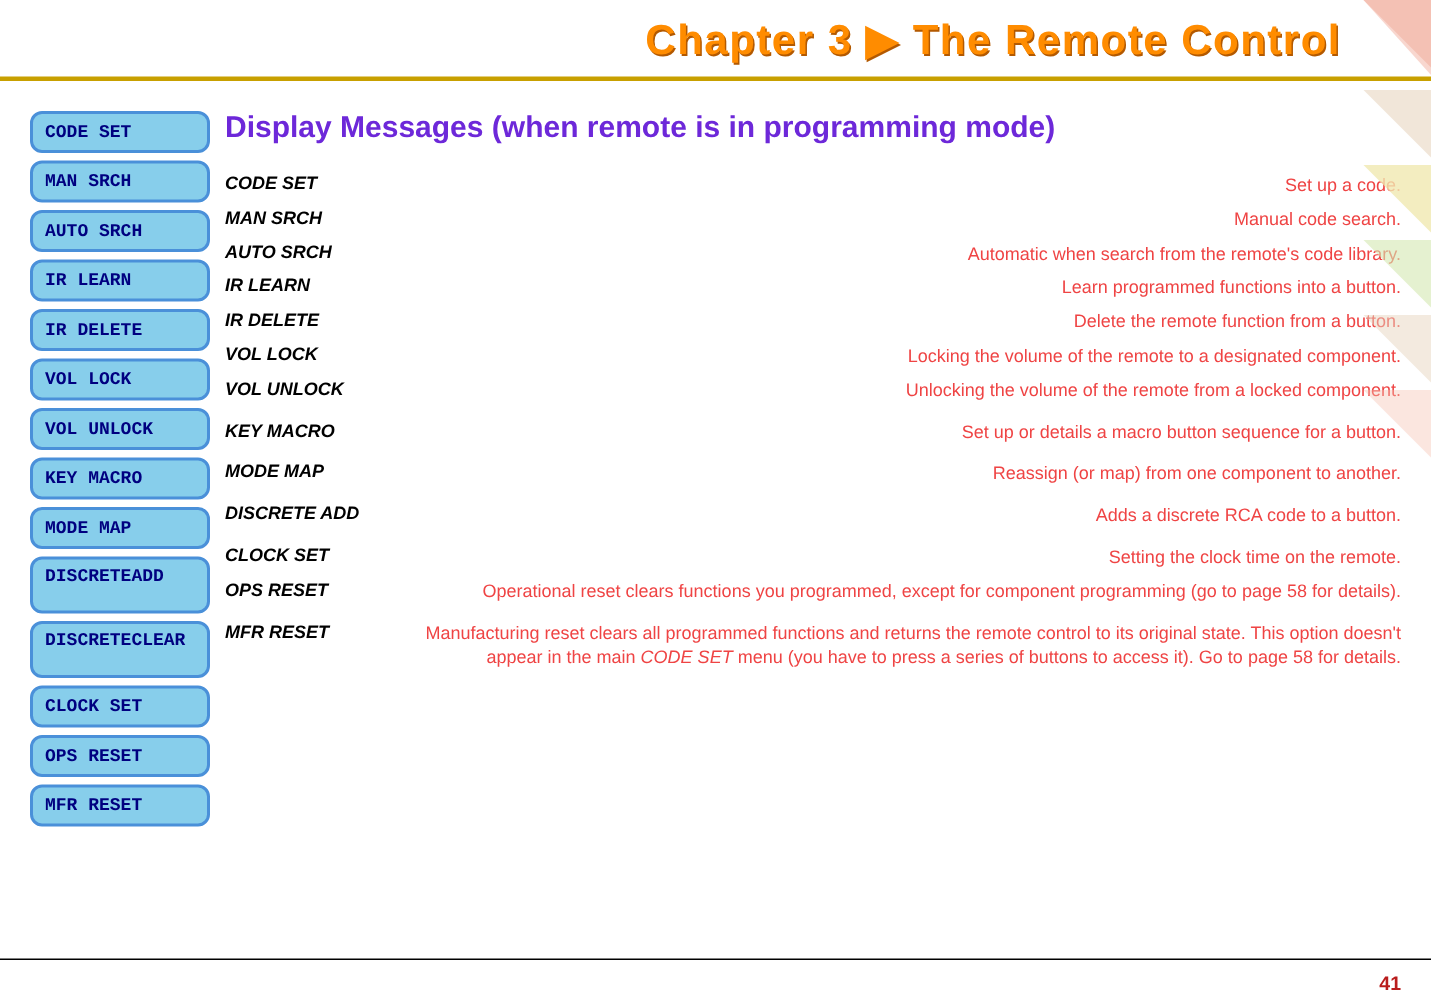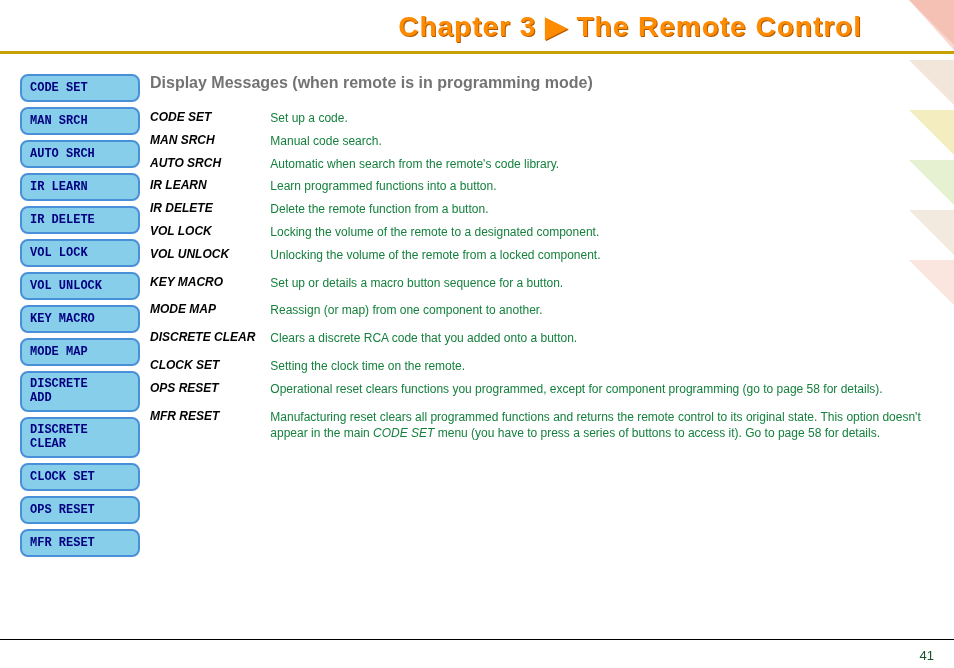--- a/index.html
+++ b/index.html
@@ -9,21 +9,21 @@
       background: #fff;
       font-family: Arial, Helvetica, sans-serif;
       font-size: 13px;
       overflow: hidden;
       position: relative;
     }
 
     
     .header {
       position: relative;
-      padding: 10px 82px 0 20px;
+      padding: 10px 50px 0 20px;
       border-bottom: 3px solid #c8a000;
     }
     .header-title {
       font-size: 28px;
       font-weight: bold;
       font-family: Arial, Helvetica, sans-serif;
       color: #ff8c00;
       text-shadow: 1px 1px 0 #b35900;
       letter-spacing: 1px;
       padding-bottom: 8px;
@@ -55,36 +55,35 @@
       font-weight: bold;
       color: #000080;
       text-align: left;
       cursor: pointer;
       min-height: 28px;
       display: flex;
       align-items: center;
     }
     .sidebar-btn.two-line {
       min-height: 38px;
-      flex-direction: column;
       align-items: flex-start;
-      justify-content: center;
+      justify-content: flex-start;
       line-height: 1.2;
     }
 
     
     .content {
       flex: 1;
       padding-left: 10px;
     }
     .content-title {
-      font-size: 16px;
+      font-size: 20px;
       font-weight: bold;
       margin-bottom: 15px;
-      color: #737373;
+      color: #6d28d9;
     }
     .definitions {
       display: table;
       width: 100%;
       border-spacing: 0;
     }
     .def-row {
       display: table-row;
     }
     .def-term {
@@ -96,36 +95,37 @@
       white-space: nowrap;
       vertical-align: top;
       width: 110px;
       color: #000;
     }
     .def-desc {
       display: table-cell;
       font-size: 12px;
       padding: 3px 0;
       vertical-align: top;
-      color: #15803d;
+      color: #ef4444;
       line-height: 1.4;
+      text-align: right;
     }
     .def-spacer {
       display: table-row;
       height: 5px;
     }
 
     
     .footer {
       position: absolute;
       bottom: 5px;
       right: 20px;
       font-size: 13px;
-      font-weight: normal;
-      color: #14532d;
+      font-weight: bold;
+      color: #b91c1c;
     }
     .footer-line {
       position: absolute;
       bottom: 28px;
       left: 0;
       right: 0;
       height: 1px;
       background: #000;
     }
 
@@ -218,22 +218,22 @@
           <div class="def-term">KEY MACRO</div>
           <div class="def-desc">Set up or details a macro button sequence for a button.</div>
         </div>
         <div class="def-spacer"></div>
         <div class="def-row">
           <div class="def-term">MODE MAP</div>
           <div class="def-desc">Reassign (or map) from one component to another.</div>
         </div>
         <div class="def-spacer"></div>
         <div class="def-row">
-          <div class="def-term">DISCRETE CLEAR</div>
-          <div class="def-desc">Clears a discrete RCA code that you added onto a button.</div>
+          <div class="def-term">DISCRETE ADD</div>
+          <div class="def-desc">Adds a discrete RCA code to a button.</div>
         </div>
         <div class="def-spacer"></div>
         <div class="def-row">
           <div class="def-term">CLOCK SET</div>
           <div class="def-desc">Setting the clock time on the remote.</div>
         </div>
         <div class="def-row">
           <div class="def-term">OPS RESET</div>
           <div class="def-desc">Operational reset clears functions you programmed, except for component programming (go to page 58 for details).</div>
         </div>

